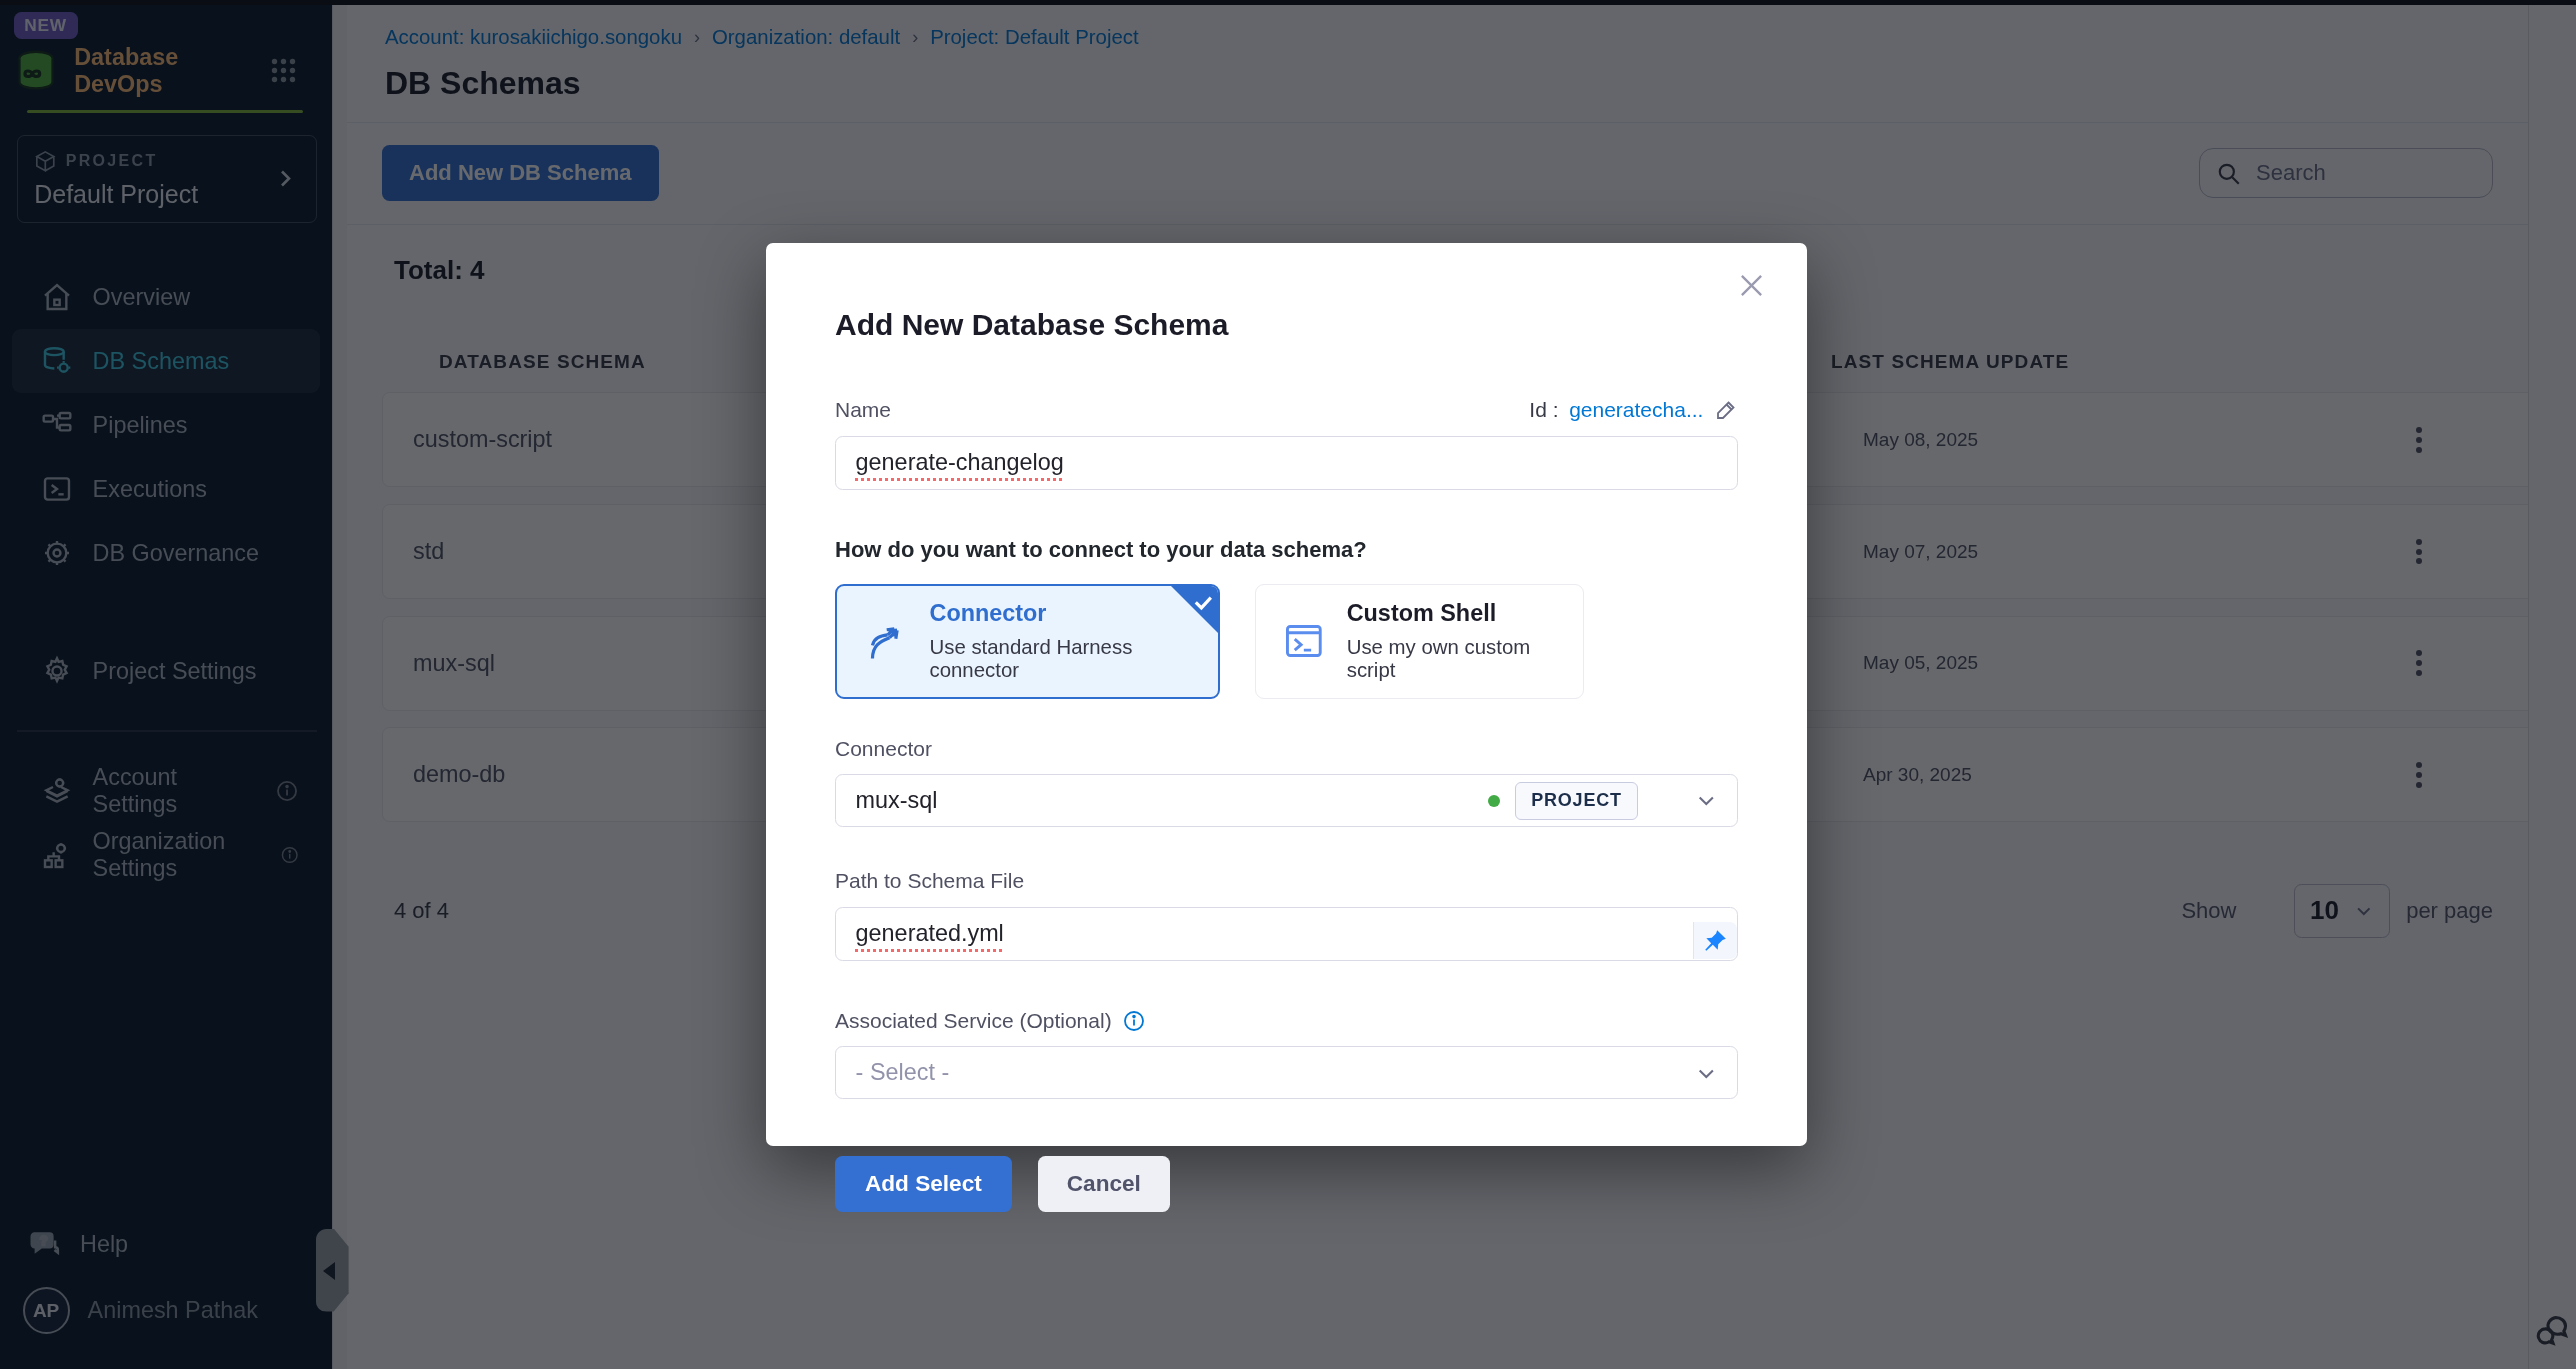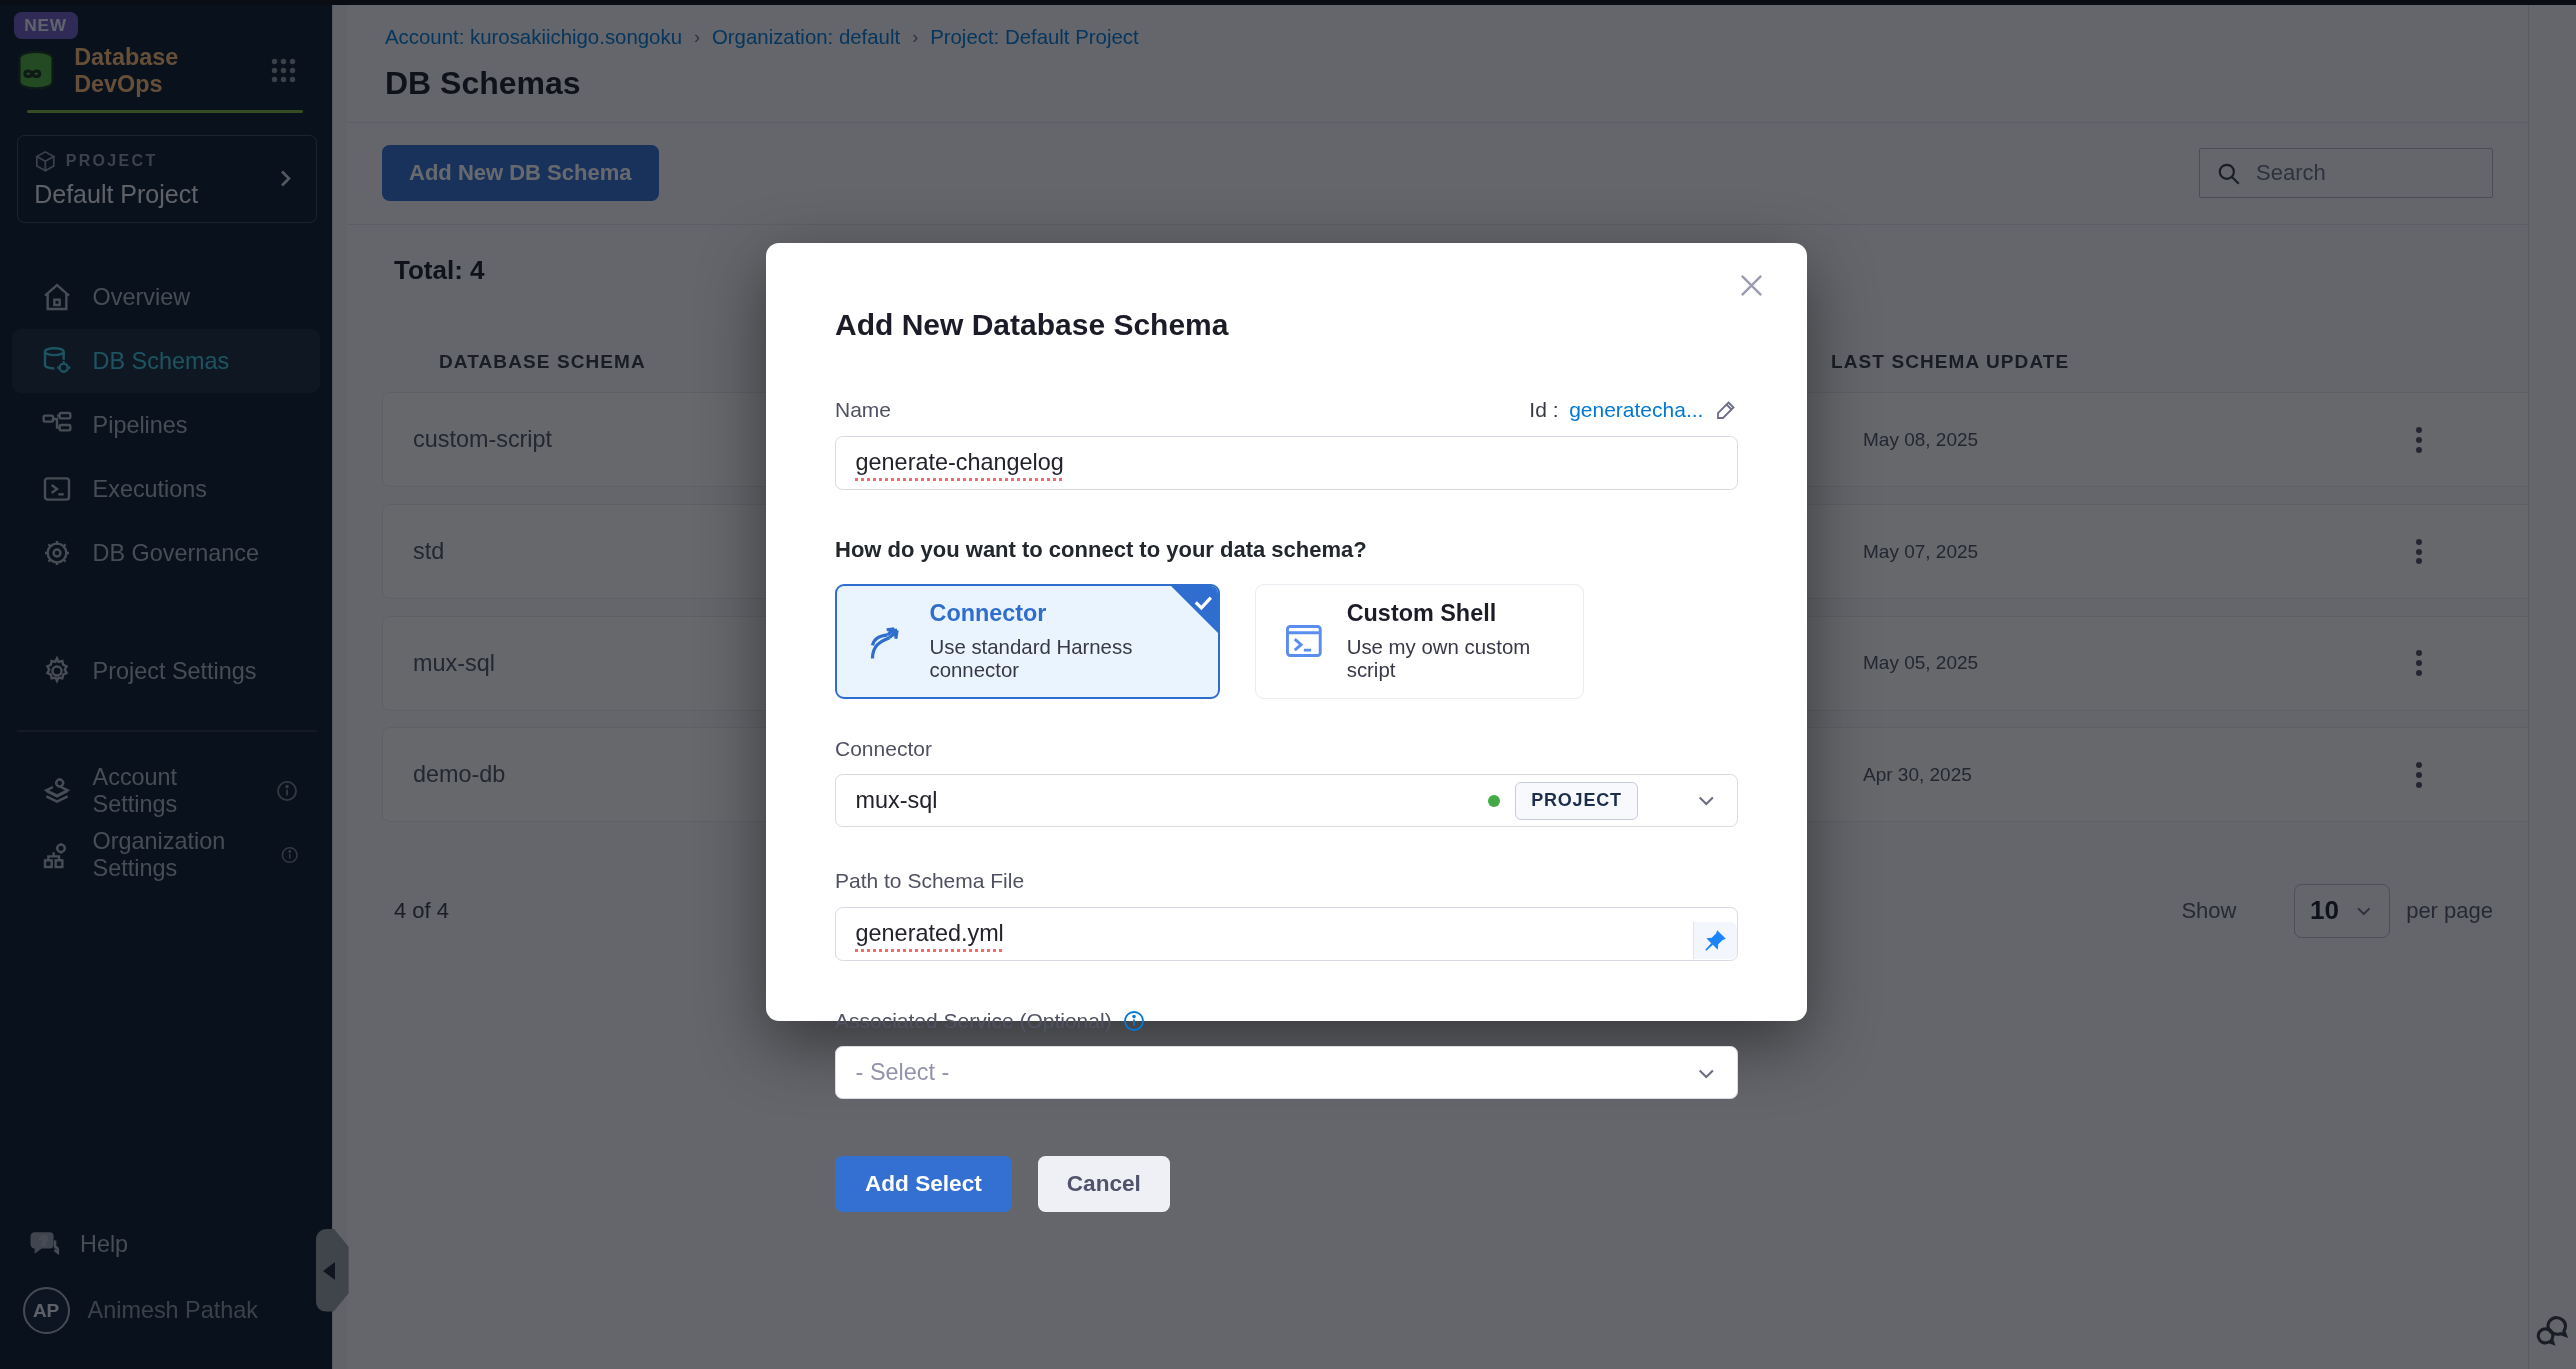--- a/index.html
+++ b/index.html
@@ -49,21 +49,21 @@
   .page-header { padding: 21px 0 0 38px; }
   .breadcrumb { font-size: 20.4px; color: #0278d5; display: flex; gap: 12px; align-items: center; }
   .breadcrumb a { color: #0278d5; text-decoration: none; cursor: pointer; }
   .crumb-sep { color: #6b6d85; font-size: 18px; }
   .page-title { font-size: 32px; font-weight: bold; color: #1c1c28; margin-top: 16.6px; padding-bottom: 19.6px; }
   .header-rule { border-bottom: 1.5px solid #e3e4e9; }
 
   .toolbar { display: flex; align-items: center; padding: 22.6px 35px 22.6px 35px; border-bottom: 1.5px solid #e3e4e9; }
   .btn-primary { background: #3470d2; color: #fff; font-size: 22px; font-weight: bold; border: none; border-radius: 7.5px; padding: 15px 27px; cursor: pointer; }
   .search-wrap { margin-left: auto; position: relative; }
-  .search-input { width: 294px; height: 50px; border: 1.5px solid #b4b6c5; border-radius: 2px; background: transparent; font-size: 22px; color: #4c1d95; padding-left: 56px; font-family: "Liberation Sans", sans-serif; }
+  .search-input { width: 294px; height: 50px; border: 1.5px solid #b4b6c5; border-radius: 14px; background: transparent; font-size: 22px; color: #4c1d95; padding-left: 56px; font-family: "Liberation Sans", sans-serif; }
   .search-input::placeholder { color: #6b6d85; }
   .search-icon { position: absolute; left: 16.6px; top: 13px; }
 
   .table-area { padding: 0 18px 0 35px; }
   .total { font-size: 26px; font-weight: bold; color: #1c1c28; margin: 30px 0 0 12px; }
   .col-heads { display: flex; margin: 65px 0 19.6px 0; font-size: 19px; font-weight: bold; letter-spacing: 1.1px; color: #383946; }
   .col-head-1 { margin-left: 57px; }
   .col-head-2 { margin-left: auto; width: 679px; }
   .row-card { display: flex; align-items: center; background: #fcfcfd; border: 1.5px solid #e6e7ec; border-radius: 7.5px; height: 95px; margin-bottom: 16.6px; width: 2161px; cursor: pointer; }
   .row-name { font-size: 23.4px; color: #4f5162; margin-left: 30px; }
@@ -75,21 +75,21 @@
   .pagination { display: flex; align-items: center; padding: 45px 35px 0 47px; font-size: 22px; color: #383946; }
   .page-size { margin-left: auto; display: flex; align-items: center; gap: 16.6px; color: #565869; }
   .size-select { border: 1.5px solid #b8bac8; border-radius: 7.5px; padding: 10.6px 15px; display: flex; align-items: center; gap: 15px; color: #1c1c28; font-weight: bold; cursor: pointer; background: transparent; font-size: 26px; margin-left: 41px; }
 
   
   .right-gutter { width: 48px; border-left: 1.5px solid #d9dade; background: #f6f7fa; position: relative; flex-shrink: 0; }
   .chat-launcher { position: absolute; bottom: 16.6px; left: 3.8px; cursor: pointer; background: none; border: none; }
 
   
   .overlay { position: absolute; inset: 0; background: rgba(10,13,20,0.62); z-index: 40; }
-  .modal { position: absolute; left: 766px; top: 243px; width: 1041px; height: 778px; background: #fff; border-radius: 13px; z-index: 50; box-shadow: 0 22.6px 68px rgba(0,0,0,0.45); padding: 0 69px; }
+  .modal { position: absolute; left: 766px; top: 243px; width: 1041px; height: 903px; background: #fff; border-radius: 7px; z-index: 50; box-shadow: 0 22.6px 68px rgba(0,0,0,0.45); padding: 0 69px; }
   .modal .close-btn { position: absolute; top: 26px; right: 39px; background: none; border: none; cursor: pointer; }
   .modal-title { font-size: 30px; font-weight: bold; color: #1c1c28; margin-top: 65px; }
 
   .field-row { display: flex; align-items: center; margin-top: 56px; }
   .field-label { font-size: 21px; color: #4f5162; }
   .id-group { margin-left: auto; display: flex; align-items: center; gap: 10.6px; font-size: 21px; }
   .id-prefix { color: #383946; }
   .id-link { color: #0278d5; cursor: pointer; text-decoration: none; }
 
   .text-input { width: 100%; height: 54px; border: 1.5px solid #d9dae5; border-radius: 7.5px; font-size: 23.4px; color: #22222a; padding-left: 19.6px; margin-top: 13.6px; display: flex; align-items: center; background: #fff; text-align: right; }

